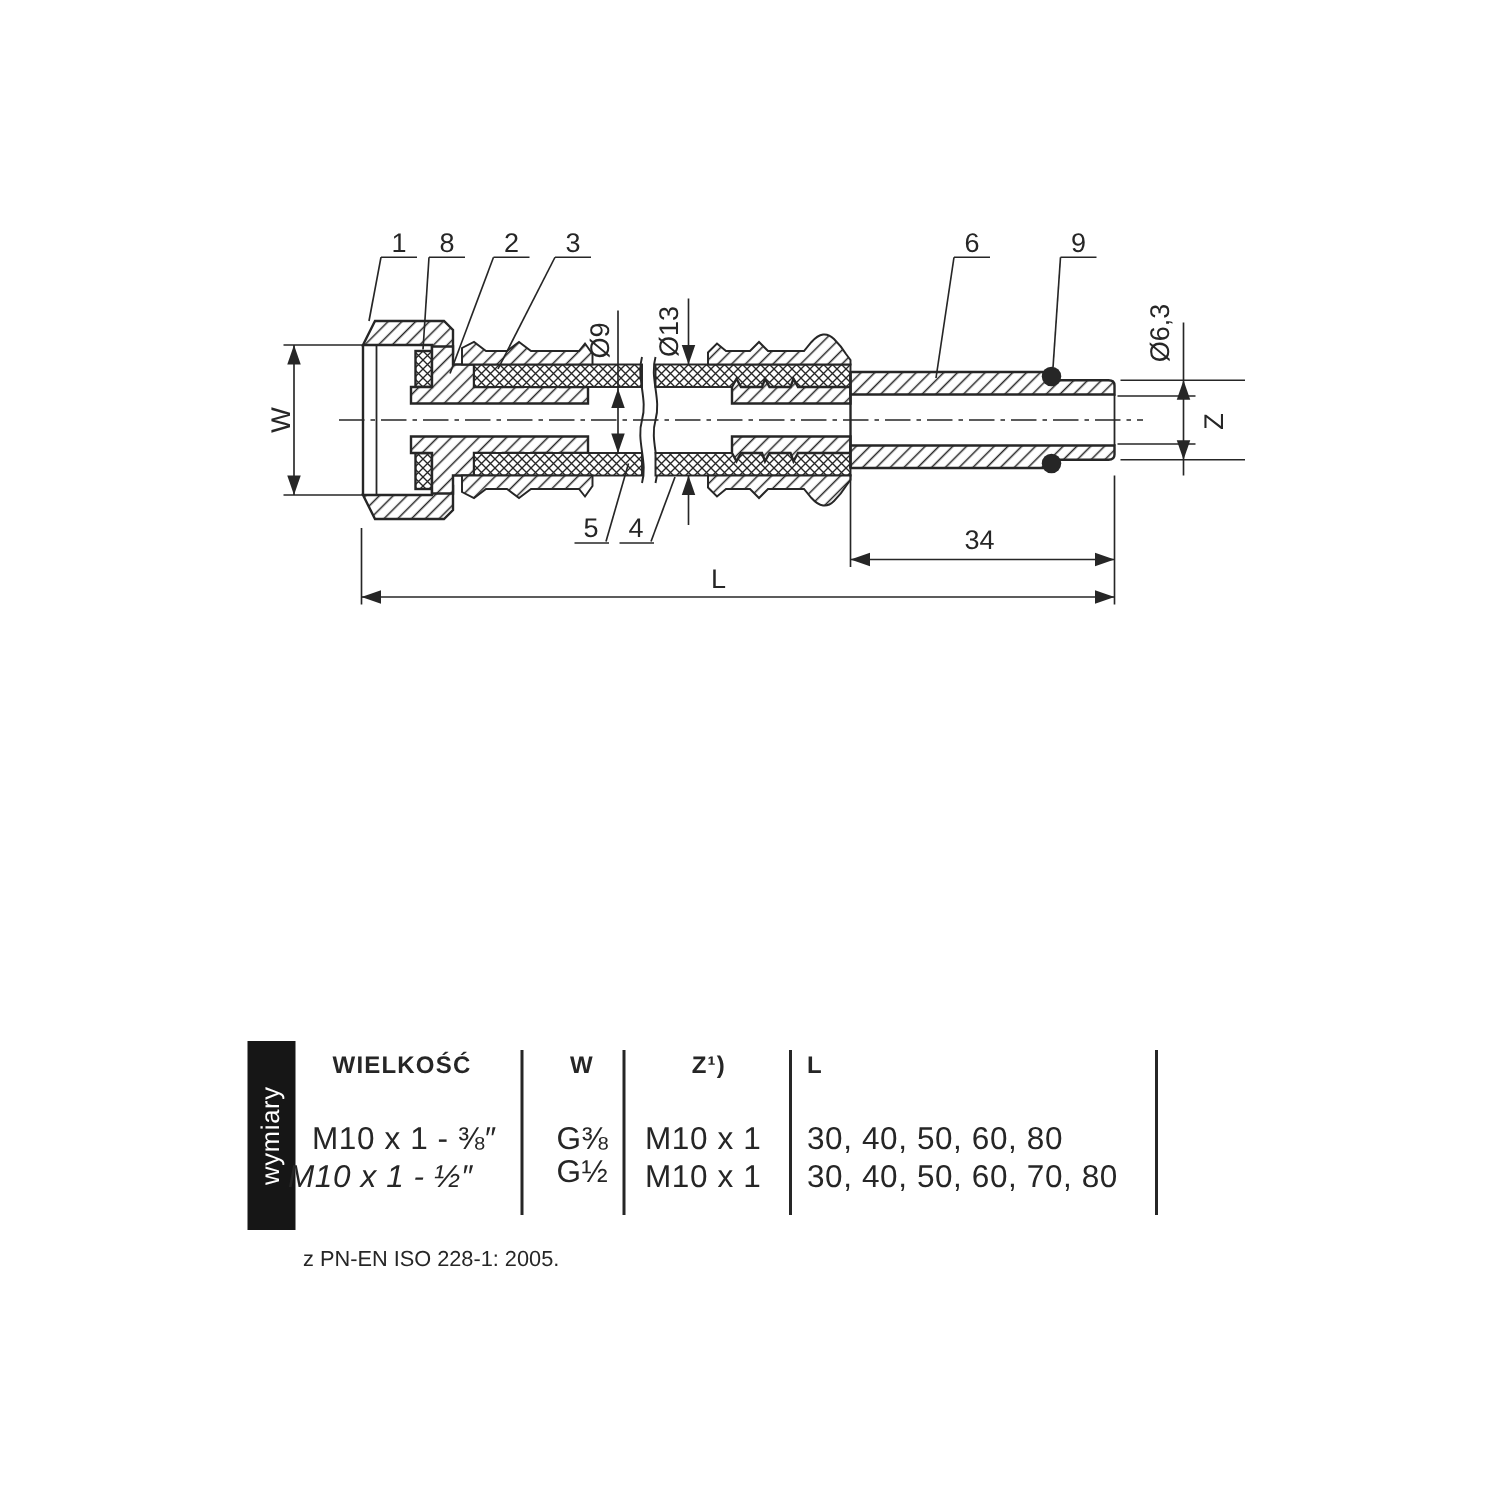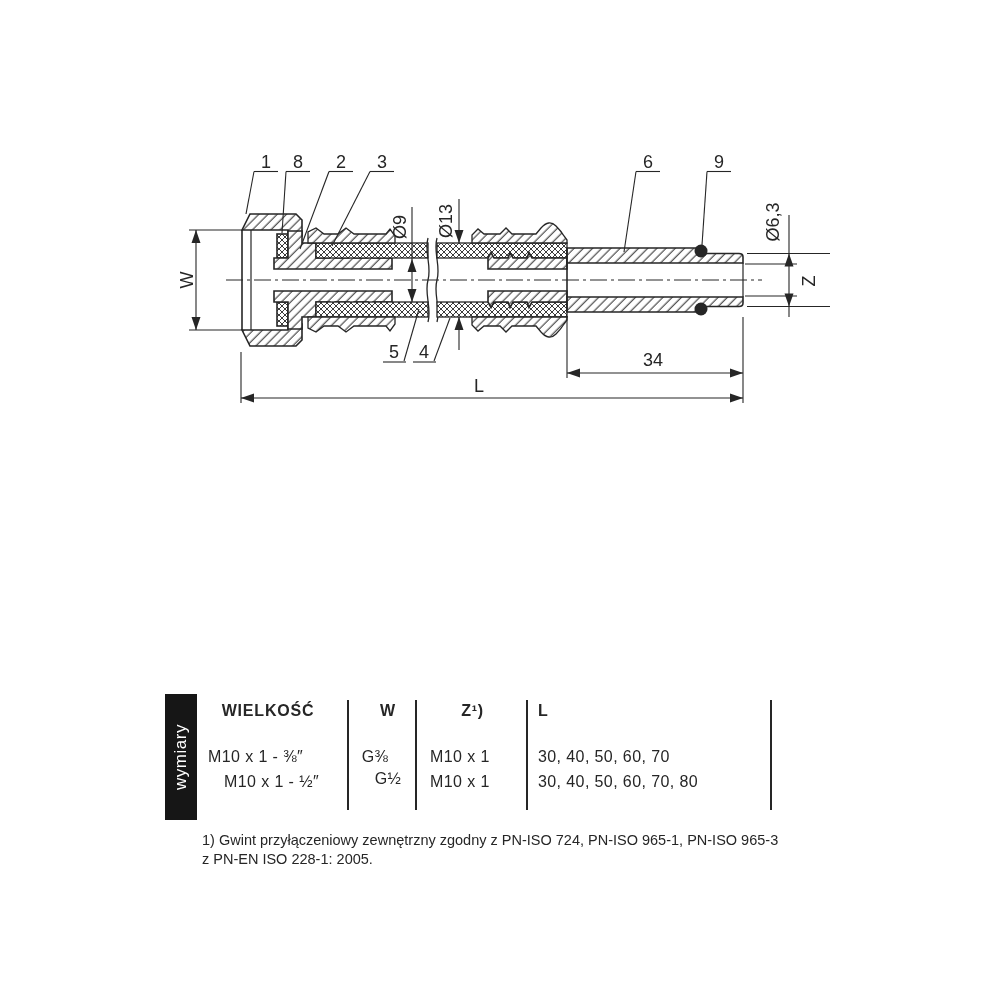--- a/index.html
+++ b/index.html
@@ -8,21 +8,21 @@
   svg text{font-family:"Liberation Sans","DejaVu Sans",sans-serif;fill:#262626;}
   .dimtxt{font-size:18px;}
   .callout{font-size:18px;}
   
   #dims-table{position:absolute;left:0;top:0;width:1000px;height:1000px;pointer-events:none;}
   .sidebar{position:absolute;left:165px;top:694px;width:32px;height:126px;background:#161616;
            display:flex;align-items:center;justify-content:center;}
   .sidebar span{transform:rotate(-90deg);white-space:nowrap;color:#fff;font-size:17px;letter-spacing:.5px;}
   .vsep{position:absolute;width:1.6px;background:#262626;top:700px;height:110px;}
   .th{position:absolute;top:702px;font-size:16px;font-weight:bold;letter-spacing:.8px;white-space:nowrap;}
-  .td{position:absolute;font-size:16px;white-space:nowrap;letter-spacing:.4px;}
+  .td{position:absolute;font-size:21px;white-space:nowrap;letter-spacing:.4px;}
   .ctr{text-align:center;}
   
   .footnote{position:absolute;left:202px;top:831px;width:600px;font-size:14.5px;line-height:18.5px;}
 </style>
 </head>
 <body>
 
 <div id="page">
 
 <svg width="1000" height="1000" viewBox="0 0 1000 1000">
@@ -211,29 +211,28 @@
   <div class="vsep" style="left:415px;"></div>
   <div class="vsep" style="left:526px;"></div>
   <div class="vsep" style="left:770px;"></div>
 
   <div class="th ctr" style="left:207px;width:122px;">WIELKOŚĆ</div>
   <div class="th ctr" style="left:371px;width:34px;">W</div>
   <div class="th ctr" style="left:438px;width:46px;text-align:right;">Z¹)</div>
   <div class="th" style="left:538px;">L</div>
 
   <div class="td" style="left:208px;top:748px;">M10 x 1 - ⅜″</div>
-  <div class="td ctr" style="left:358px;top:748px;width:34px;">G⅜</div>
+  <div class="td ctr" style="left:371px;top:748px;width:34px;">G⅜</div>
   <div class="td" style="left:430px;top:748px;">M10 x 1</div>
-  <div class="td" style="left:538px;top:748px;">30, 40, 50, 60, 70</div>
-
-  <div class="td" style="left:224px;top:773px;">M10 x 1 - ½″</div>
+  <div class="td" style="left:538px;top:748px;">30, 40, 50, 60, 80</div>
+
+  <div class="td" style="left:192px;top:773px;font-style:italic;">M10 x 1 - ½″</div>
   <div class="td ctr" style="left:371px;top:770px;width:34px;">G½</div>
   <div class="td" style="left:430px;top:773px;">M10 x 1</div>
   <div class="td" style="left:538px;top:773px;">30, 40, 50, 60, 70, 80</div>
 </div>
 
 
 <div class="footnote">
-  <div>1) Gwint przyłączeniowy zewnętrzny zgodny z PN-ISO 724, PN-ISO 965-1, PN-ISO 965-3</div>
   <div>z PN-EN ISO 228-1: 2005.</div>
 </div>
 
 </div>
 
 </body></html>

